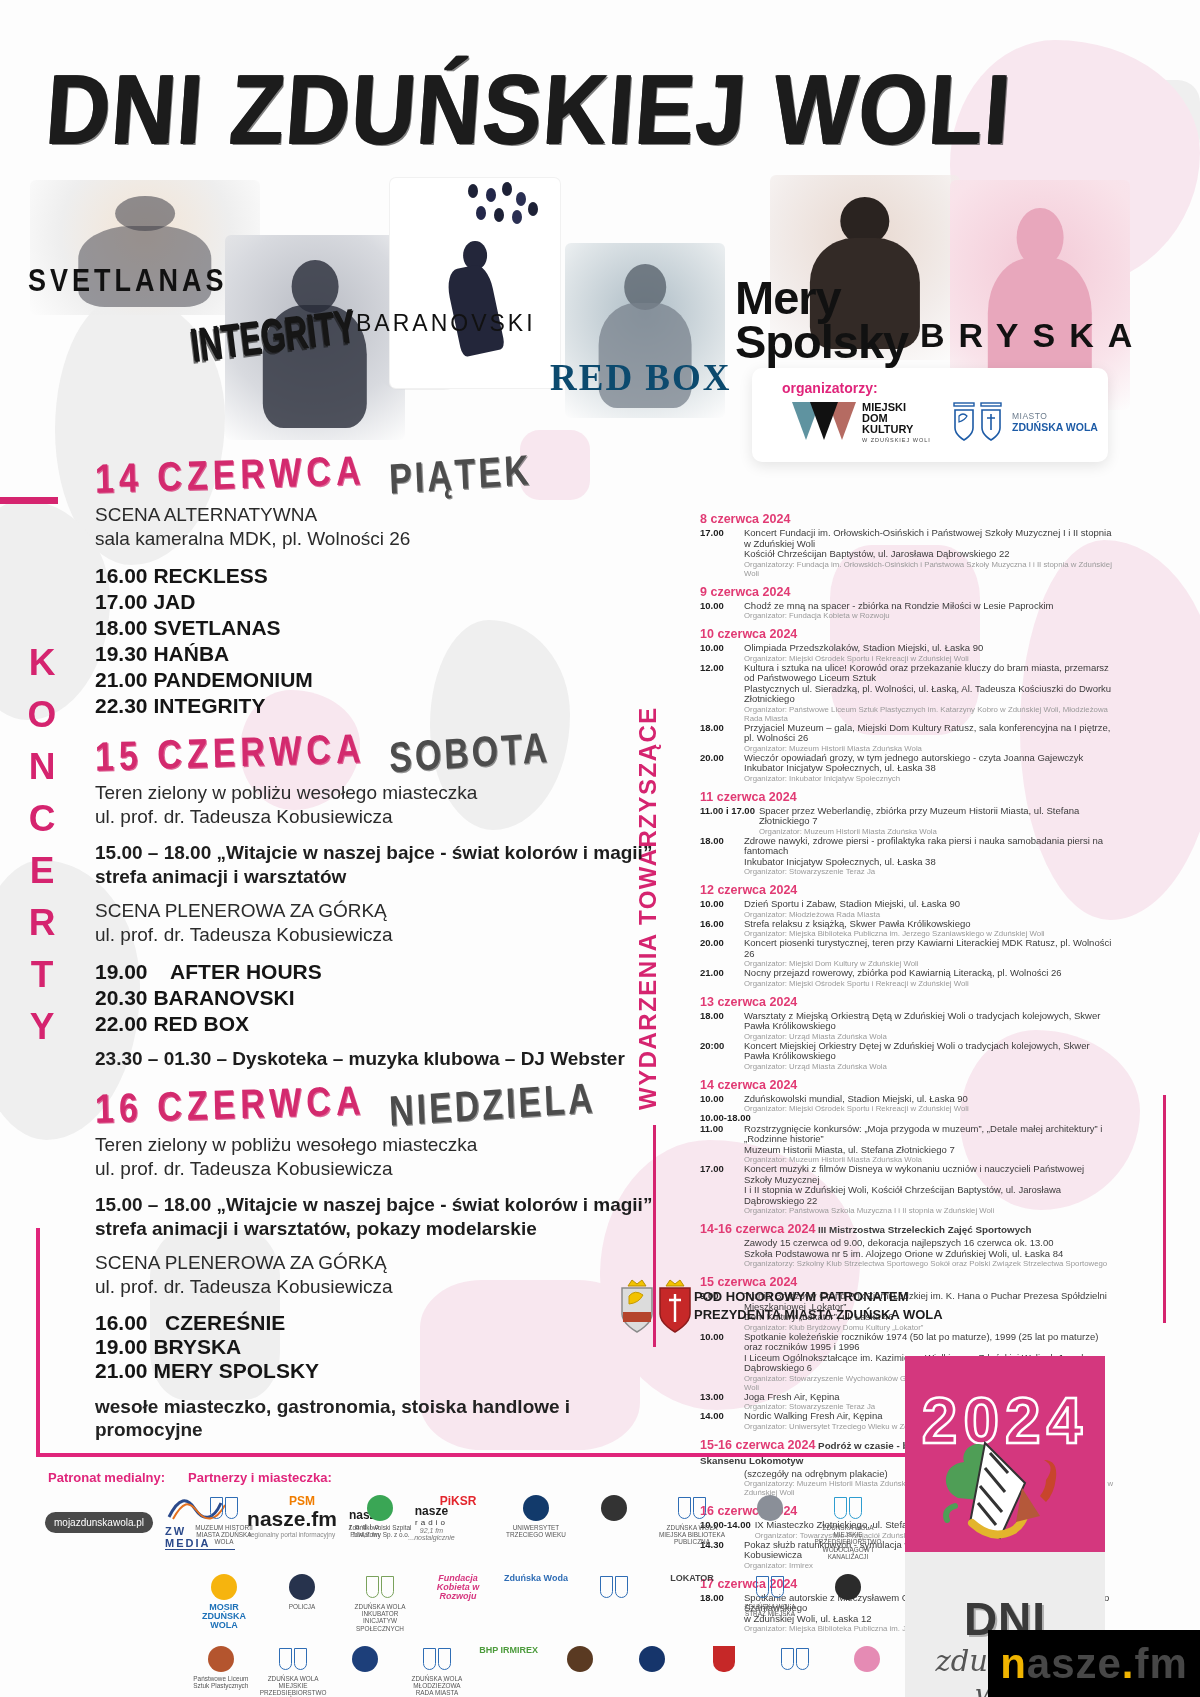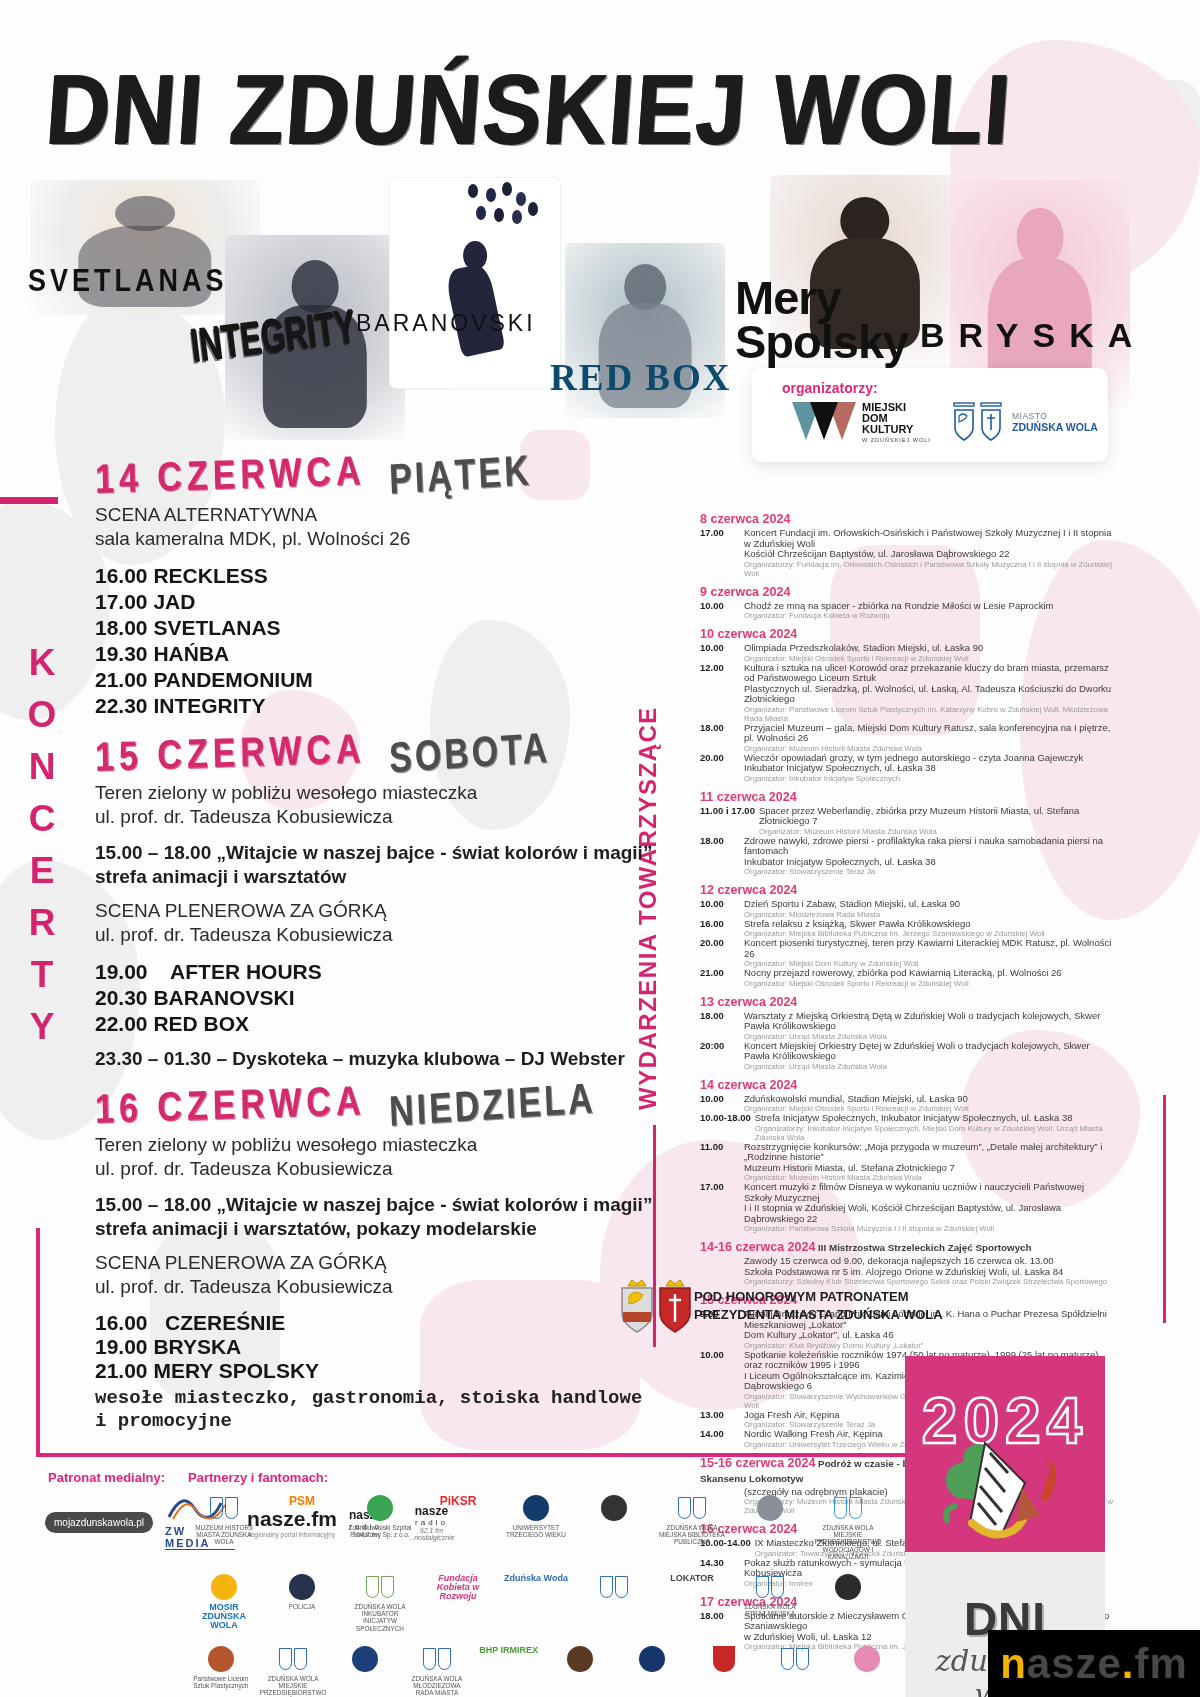--- a/index.html
+++ b/index.html
@@ -75,21 +75,21 @@
           transform:scaleY(1.2) rotate(-1.5deg);text-shadow:1px 1px 0 rgba(211,42,110,.7);}
   .d-name{color:#4d4d4d;font-weight:800;letter-spacing:3px;display:inline-block;margin-left:14px;
           transform:scaleY(1.25) rotate(-3deg);text-shadow:1px 1px 0 rgba(77,77,77,.6);}
   .day+.day{margin-top:14px;}
   .day:last-child .day-head{margin-bottom:0;}
   .blk{margin-top:10px;}
   .b-body .ln{font-size:19px;line-height:24px;color:#2b2b2b;}
   .b-strong{margin-top:12px;} .b-strong .ln{font-size:19px;line-height:24px;font-weight:700;color:#1d1d1d;}
   .b-lineup{margin-top:12px;} .b-lineup .ln{font-size:21px;line-height:26px;font-weight:800;color:#151515;white-space:pre-wrap;}
   .b-note .ln{font-size:19px;line-height:24px;font-weight:700;color:#1d1d1d;}
-  .b-note16{margin-top:4px;font-family:Liberation Mono, monospace;} .b-note16 .ln{font-size:19px;line-height:23px;font-weight:600;color:#222;}
+  .b-note16{margin-top:12px;} .b-note16 .ln{font-size:19px;line-height:23px;font-weight:600;color:#222;}
   .b-highlight{margin-top:2px;} .b-highlight .ln{font-size:27px;line-height:29px;font-weight:800;color:#e0257b;letter-spacing:.5px;}
   .day16-lineup .ln{line-height:24px;}
   
   .events{left:700px;top:505px;width:414px;z-index:2;}
   .ev-date{font-size:12.5px;line-height:14px;font-weight:800;color:#e13b74;margin:7px 0 1px;}
   .ev-note{font-size:9.8px;font-weight:600;color:#3c3c3c;}
   .ev-item{display:flex;gap:4px;}
   .ev-time{flex:none;min-width:40px;font-size:9.5px;line-height:10.5px;font-weight:800;color:#1f1f1f;}
   .ev-text{flex:1;}
   .ev-line{font-size:9.5px;line-height:10.5px;color:#3c3c3c;}
@@ -549,26 +549,20 @@
           <span class="ev-text">
 
               <div class="ev-line">Zduńskowolski mundial, Stadion Miejski, ul. Łaska 90</div>
 
             <div class="ev-org">Organizator: Miejski Ośrodek Sportu i Rekreacji w Zduńskiej Woli</div>
           </span>
         </div>
 
         <div class="ev-item">
           <span class="ev-time">10.00-18.00</span>
-          <span class="ev-text">
-
-              <div class="ev-line">Strefa Inicjatyw Społecznych, Inkubator Inicjatyw Społecznych, ul. Łaska 38</div>
-
-            <div class="ev-org">Organizatorzy: Inkubator Inicjatyw Społecznych, Miejski Dom Kultury w Zduńskiej Woli, Urząd Miasta Zduńska Wola</div>
-          </span>
         </div>
 
         <div class="ev-item">
           <span class="ev-time">11.00</span>
           <span class="ev-text">
 
               <div class="ev-line">Rozstrzygnięcie konkursów: „Moja przygoda w muzeum”, „Detale małej architektury” i „Rodzinne historie”</div>
 
               <div class="ev-line">Muzeum Historii Miasta, ul. Stefana Złotnickiego 7</div>
 
@@ -761,21 +755,21 @@
   <path d="M25 78 q-12 4 -8 14" stroke="#4f9e56" stroke-width="6" fill="none" stroke-linecap="round"></path>
 </svg>
 <div class="abs naszefm-banner">
   <span class="yl">n</span>
     <span class="gr">asze</span>
     <span class="yl">.</span>
     <span class="gr">fm</span>
 </div>
 
 <div class="abs foot-label" style="left:48px;top:1470px;">Patronat medialny:</div>
-<div class="abs foot-label" style="left:188px;top:1470px;">Partnerzy i fantomach:</div>
+<div class="abs foot-label" style="left:188px;top:1470px;">Partnerzy i miasteczka:</div>
 
 <div class="abs media-col">
   <div class="pill">mojazdunskawola.pl</div>
   <div class="zw">
     <svg width="70" height="28" viewBox="0 0 70 28">
       <path d="M4 22 C 14 2, 22 2, 30 14 S 48 26, 56 8" fill="none" stroke="#2b4a8b" stroke-width="3"></path>
       <path d="M8 24 C 18 6, 24 6, 32 16 S 50 28, 60 10" fill="none" stroke="#e4701e" stroke-width="2"></path>
     </svg>
     <span class="lbl-zw">ZW MEDIA</span>
   </div>

